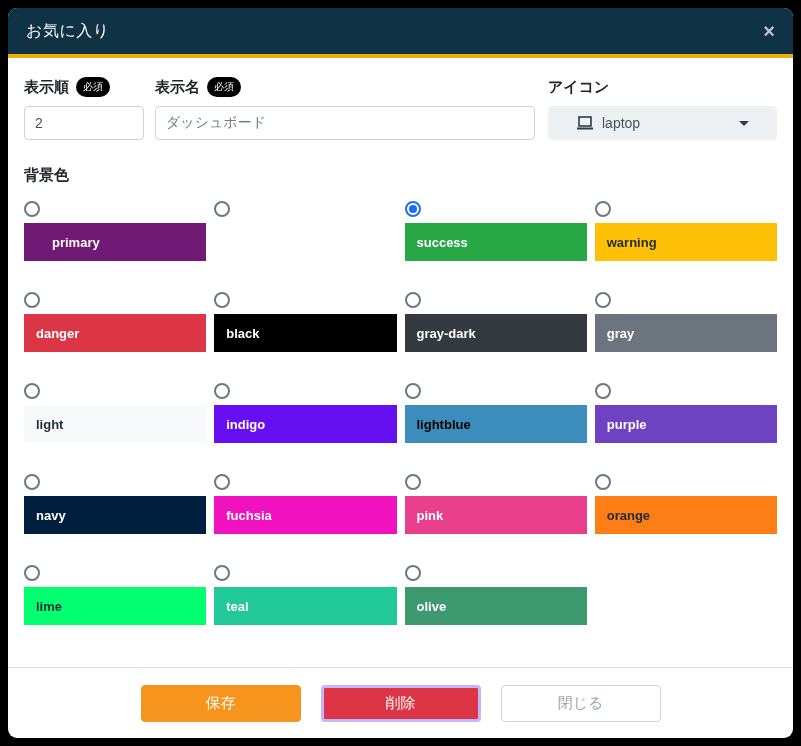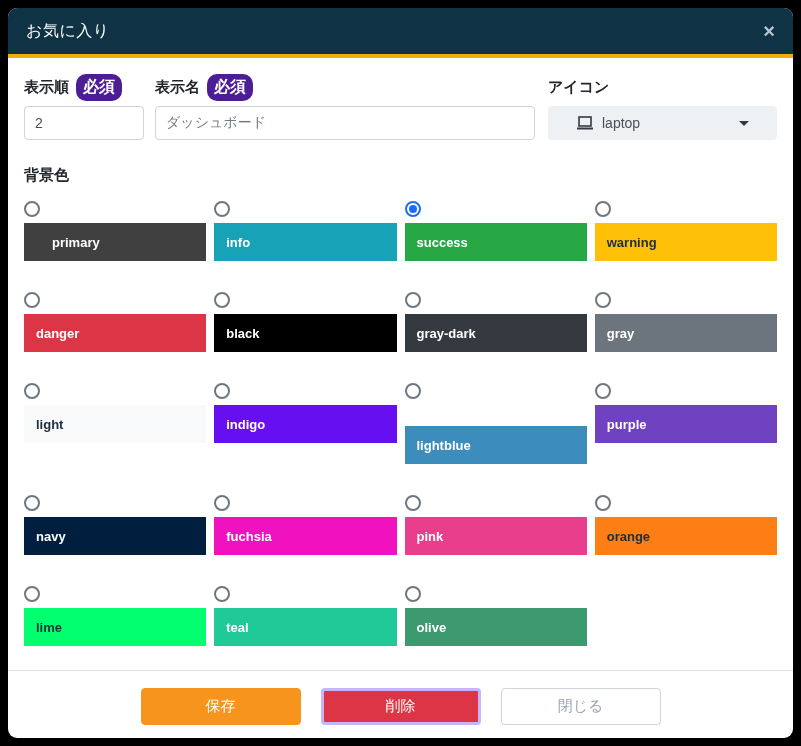--- a/index.html
+++ b/index.html
@@ -32,22 +32,22 @@
   
   .modal-body { flex:1 1 auto; padding:18px 16px 0 16px; }
   .form-row { display:flex; gap:11px; }
   .field { display:flex; flex-direction:column; }
   .field-order { width:120px; }
   .field-name  { width:380px; margin-right:2px; }
   .field-icon  { flex:1; }
   .field-label-line { display:flex; align-items:center; gap:7px; height:22px; margin-bottom:8px; }
   .field-label { font-size:15px; font-weight:bold; color:#212529; }
   .req-badge {
-    background:#4c1d95; color:#fff;
-    font-size:16px; font-weight:bold;
+    background:#000000; color:#fff;
+    font-size:10px; font-weight:normal;
     padding:3px 7px; border-radius:10px;
   }
   .text-input {
     height:34px; border:1px solid #ced4da; border-radius:4px;
     padding:0 10px; font-size:14px; color:#495057; width:100%;
     font-family:inherit;
   }
   .text-input.placeholder-look { color:#6f7b85; }
   .icon-select {
     height:34px; border:none; border-radius:4px;
@@ -142,26 +142,25 @@
         </div>
       </div>
 
     </div>
 
     <div class="section-label">背景色</div>
 
     <div class="color-grid" id="color-grid">
       <div class="color-cell">
         <span class="radio"></span>
-        <div class="swatch" style="background: #404040; color: rgb(255, 255, 255); padding-left: 28px;">primary</div>
-      </div>
-
-      <div class="color-cell">
-        <span class="radio"></span>
-        <div class="swatch" style="background: rgb(23, 162, 184); color: rgb(255, 255, 255);">info</div>
+        <div class="swatch" style="background: #701a75; color: rgb(255, 255, 255); padding-left: 28px;">primary</div>
+      </div>
+
+      <div class="color-cell">
+        <span class="radio"></span>
       </div>
 
       <div class="color-cell">
         <span class="radio checked"></span>
         <div class="swatch" style="background: rgb(40, 167, 69); color: rgb(255, 255, 255);">success</div>
       </div>
 
       <div class="color-cell">
         <span class="radio"></span>
         <div class="swatch" style="background: rgb(255, 193, 7); color: rgb(31, 45, 61);">warning</div>
@@ -192,21 +191,21 @@
         <div class="swatch" style="background: rgb(248, 249, 250); color: rgb(31, 45, 61);">light</div>
       </div>
 
       <div class="color-cell">
         <span class="radio"></span>
         <div class="swatch" style="background: rgb(102, 16, 242); color: rgb(255, 255, 255);">indigo</div>
       </div>
 
       <div class="color-cell">
         <span class="radio"></span>
-        <div class="swatch" style="background: rgb(60, 141, 188); color: #ffffff; margin-top: 21px;">lightblue</div>
+        <div class="swatch" style="background: rgb(60, 141, 188); color: #000000;">lightblue</div>
       </div>
 
       <div class="color-cell">
         <span class="radio"></span>
         <div class="swatch" style="background: rgb(111, 66, 193); color: rgb(255, 255, 255);">purple</div>
       </div>
 
       <div class="color-cell">
         <span class="radio"></span>
         <div class="swatch" style="background: rgb(0, 31, 63); color: rgb(255, 255, 255);">navy</div>

